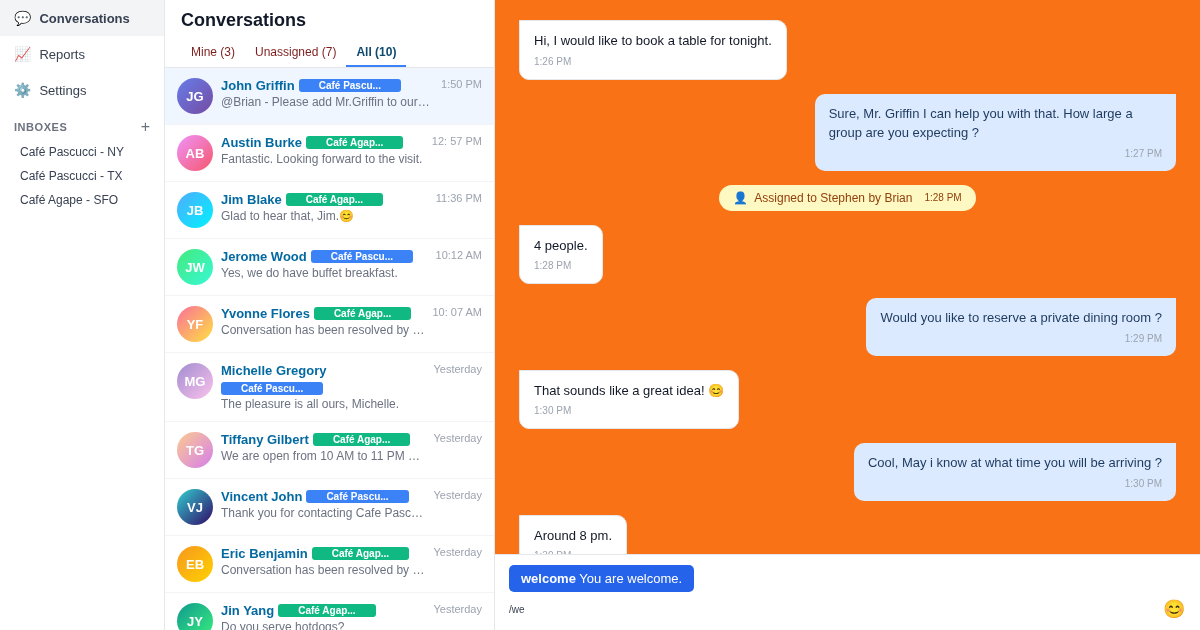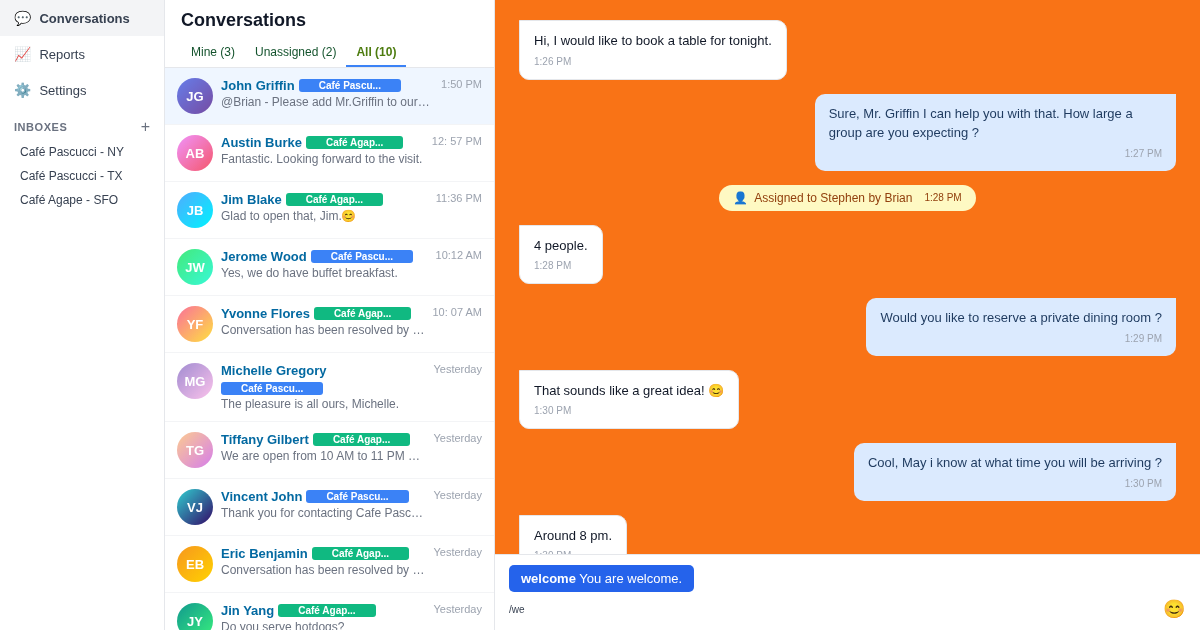--- a/index.html
+++ b/index.html
@@ -13,22 +13,22 @@
     .sidebar-section { padding: 10px 14px 4px; display: flex; align-items: center; justify-content: space-between; }
     .sidebar-section-label { font-size: 11px; font-weight: 700; color: #6b7280; text-transform: uppercase; letter-spacing: 0.05em; }
     .sidebar-add-icon { color: #6b7280; font-size: 16px; cursor: pointer; }
     .sidebar-inbox-item { padding: 5px 14px 5px 20px; font-size: 12px; color: #374151; cursor: pointer; }
 
     
     #conv-list { width: 330px; background: #fff; border-right: 1px solid #e5e7eb; display: flex; flex-direction: column; flex-shrink: 0; }
     .conv-list-header { padding: 10px 16px 0; border-bottom: 1px solid #e5e7eb; }
     .conv-list-title { font-size: 18px; font-weight: 700; color: #111827; margin-bottom: 8px; }
     .conv-tabs { display: flex; gap: 0; }
-    .conv-tab { padding: 6px 10px; font-size: 12px; color: #14532d; cursor: pointer; border-bottom: 2px solid transparent; }
-    .conv-tab.active { color: #4d7c0f; border-bottom: 2px solid #3b82f6; font-weight: 600; }
+    .conv-tab { padding: 6px 10px; font-size: 12px; color: #7f1d1d; cursor: pointer; border-bottom: 2px solid transparent; }
+    .conv-tab.active { color: #0c4a6e; border-bottom: 2px solid #3b82f6; font-weight: 600; }
     .conv-items { overflow-y: auto; flex: 1; }
     .conv-item { display: flex; align-items: flex-start; padding: 10px 12px; border-bottom: 1px solid #f3f4f6; cursor: pointer; gap: 8px; }
     .conv-item.selected { background: #eff6ff; }
     .conv-avatar { width: 36px; height: 36px; border-radius: 50%; background: #d1d5db; flex-shrink: 0; overflow: hidden; display: flex; align-items: center; justify-content: center; font-size: 13px; font-weight: 600; color: #fff; position: relative; }
     .conv-info { flex: 1; min-width: 0; }
     .conv-name-row { display: flex; align-items: center; gap: 4px; flex-wrap: wrap; }
     .conv-name { font-size: 13px; font-weight: 600; color: #0369a1; white-space: nowrap; }
     .conv-badge { font-size: 10px; padding: 1px 20px; border-radius: 3px; color: #fff; font-weight: 600; white-space: nowrap; }
     .badge-blue { background: #3b82f6; }
     .badge-green { background: #10b981; }
@@ -97,21 +97,21 @@
       <div class="sidebar-inbox-item">Café Pascucci - TX</div>
       <div class="sidebar-inbox-item">Café Agape - SFO</div>
     </div>
 </div>
 
 <div id="conv-list">
   <div class="conv-list-header">
     <div class="conv-list-title">Conversations</div>
     <div class="conv-tabs" id="conv-tabs">
         <div class="conv-tab">Mine (3)</div>
-        <div class="conv-tab">Unassigned (2)</div>
+        <div class="conv-tab">Unassigned (7)</div>
         <div class="conv-tab active">All (10)</div>
       </div>
   </div>
   <div class="conv-items" id="conv-items">
       <div class="conv-item selected">
     <div class="conv-avatar av-jg">
       JG
       
     </div>
     <div class="conv-info">
@@ -140,21 +140,21 @@
       <div class="conv-item">
     <div class="conv-avatar av-jb">
       JB
       
     </div>
     <div class="conv-info">
       <div class="conv-name-row">
         <span class="conv-name">Jim Blake</span>
         <span class="conv-badge badge-green">Café Agap...</span>
       </div>
-      <div class="conv-preview">Glad to open that, Jim.😊</div>
+      <div class="conv-preview">Glad to hear that, Jim.😊</div>
     </div>
     <div class="conv-time">11:36 PM</div>
   </div>
       <div class="conv-item">
     <div class="conv-avatar av-jw">
       JW
       
     </div>
     <div class="conv-info">
       <div class="conv-name-row">

